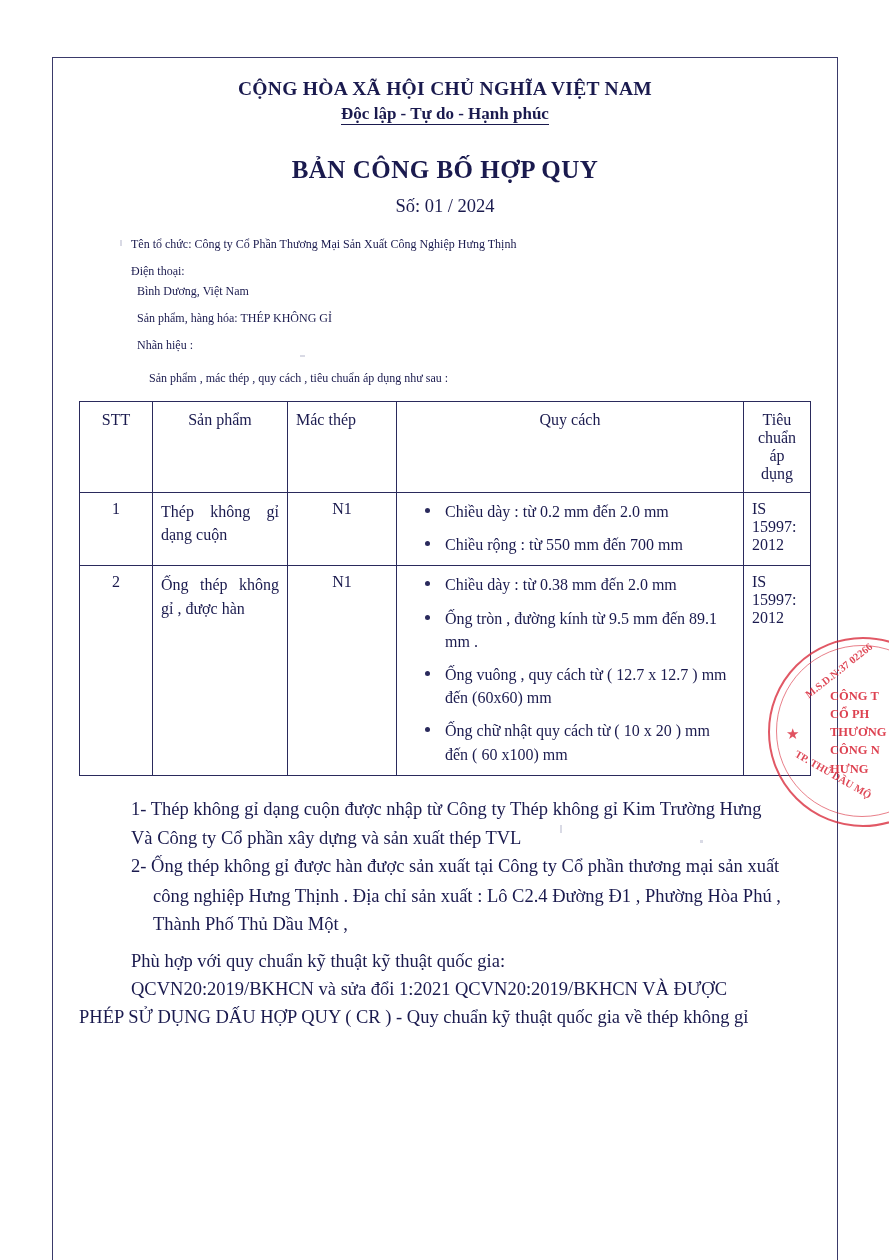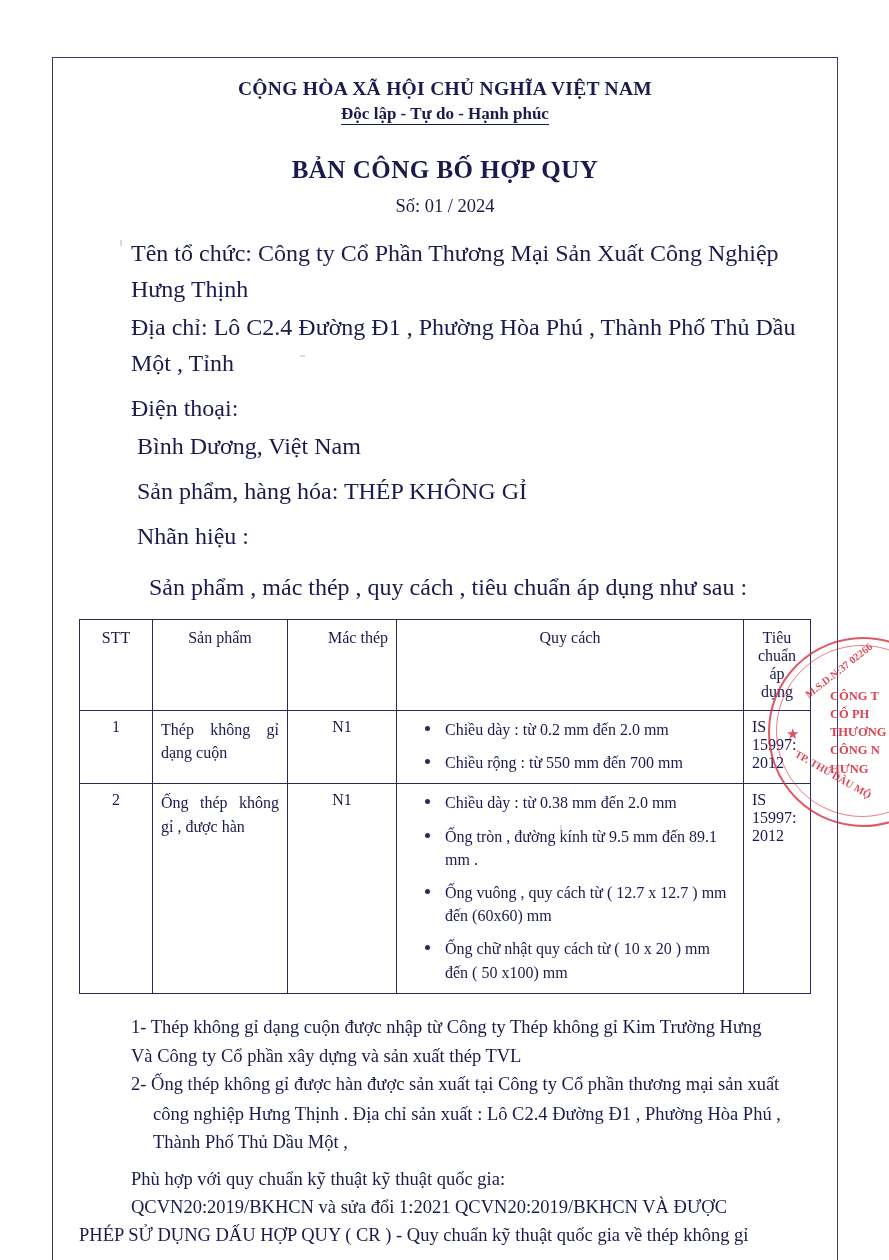--- a/index.html
+++ b/index.html
@@ -54,21 +54,21 @@
     font-weight: bold;
     margin-top: 32px;
     letter-spacing: 0.5px;
   }
   .doc-number {
     font-size: 18.5px;
     margin-top: 12px;
   }
   .body-block {
     margin-top: 18px;
-    font-size: 24px;
+    font-size: 12px;
     line-height: 1.5;
   }
   .line { margin: 0 0 2px 0; }
   .indent-1 { padding-left: 52px; }
   .indent-2 { padding-left: 58px; }
   .indent-3 { padding-left: 70px; }
   .gap-top-8 { margin-top: 9px; }
   .gap-top-14 { margin-top: 15px; }
   .bold { font-weight: normal; }
 
@@ -83,21 +83,21 @@
     vertical-align: top;
     padding: 7px 8px;
     font-weight: normal;
   }
   table.spec thead th {
     padding-top: 9px;
     padding-bottom: 9px;
   }
   .col-stt { width: 56px; text-align: center; }
   .col-sp { width: 118px; }
-  .col-mac { width: 92px; text-align: right; }
+  .col-mac { width: 92px; text-align: left; }
   .col-qc { width: 330px; }
   .col-tc { width: auto; }
   td.center-cell { text-align: center; }
   .just-cell {
     text-align: justify;
     text-justify: inter-word;
     line-height: 1.45;
   }
   ul.qc {
     margin: 0;
@@ -231,21 +231,20 @@
   <div class="inner">
 
     <div class="center nation">CỘNG HÒA XÃ HỘI CHỦ NGHĨA VIỆT NAM</div>
     <div class="center motto"><span>Độc lập - Tự do - Hạnh phúc</span></div>
 
     <div class="center doc-title">BẢN CÔNG BỐ HỢP QUY</div>
     <div class="center doc-number">Số: 01 / 2024</div>
 
     <div class="body-block">
       <div class="line indent-1">Tên tổ chức: Công ty Cổ Phần Thương Mại Sản Xuất Công Nghiệp Hưng Thịnh</div>
-      <div class="line indent-1">Địa chỉ: Lô C2.4 Đường Đ1 , Phường Hòa Phú , Thành Phố Thủ Dầu Một , Tỉnh</div>
       <div class="line indent-1 gap-top-8">Điện thoại:</div>
       <div class="line indent-2">Bình Dương, Việt Nam</div>
       <div class="line indent-2 gap-top-8">
         <span>Sản phẩm, hàng hóa:</span>
         <span class="bold">THÉP KHÔNG GỈ</span>
       </div>
       <div class="line indent-2 gap-top-8">Nhãn hiệu :</div>
       <div class="line indent-3 gap-top-14">Sản phẩm , mác thép , quy cách , tiêu chuẩn áp dụng như sau :</div>
     </div>
 
@@ -274,21 +273,21 @@
         </tr>
         <tr>
           <td class="col-stt center-cell">2</td>
           <td class="col-sp just-cell">Ống thép không gỉ , được hàn</td>
           <td class="col-mac center-cell">N1</td>
           <td class="col-qc">
             <ul class="qc">
               <li>Chiều dày : từ 0.38 mm đến 2.0 mm</li>
               <li>Ống tròn , đường kính từ 9.5 mm đến 89.1 mm .</li>
               <li>Ống vuông , quy cách từ ( 12.7 x 12.7 ) mm đến (60x60) mm</li>
-              <li>Ống chữ nhật quy cách từ ( 10 x 20 ) mm đến ( 50 x100) mm</li>
+              <li>Ống chữ nhật quy cách từ ( 10 x 20 ) mm đến ( 60 x100) mm</li>
             </ul>
           </td>
           <td class="col-tc">IS 15997: 2012</td>
         </tr>
       </tbody>
     </table>
 
     <div class="notes">
       <div class="note-item">1-  Thép không gỉ dạng cuộn được nhập từ Công ty Thép không gỉ Kim Trường Hưng</div>
       <div class="note-sub2">Và Công ty Cổ phần xây dựng và sản xuất thép TVL</div>

